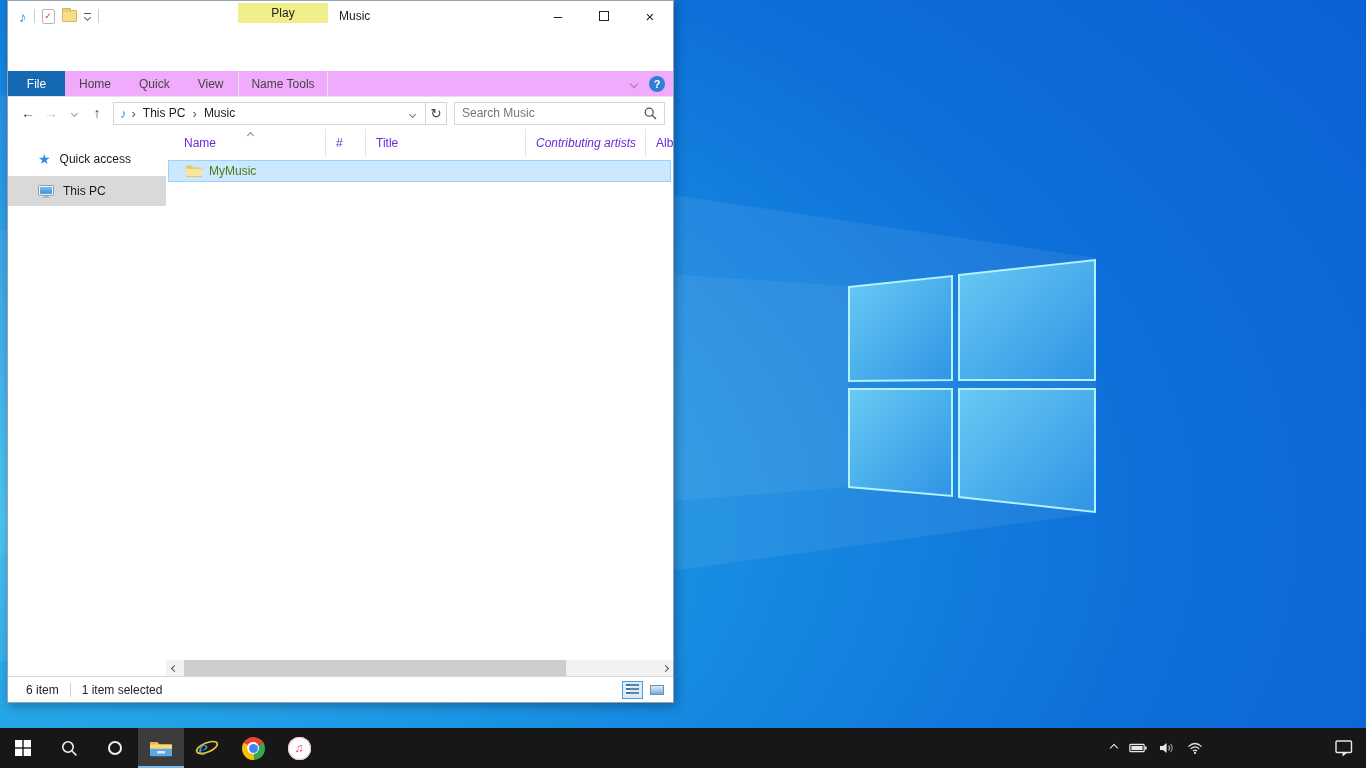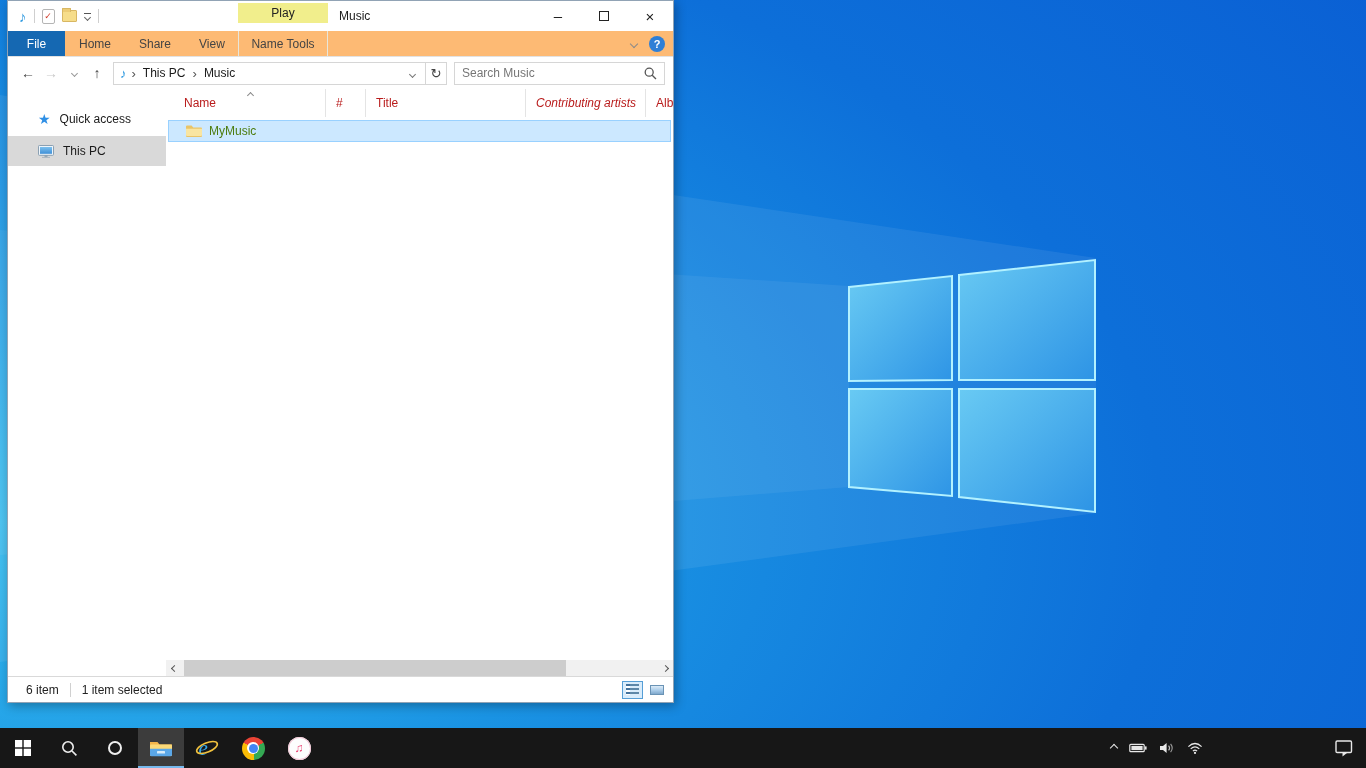--- a/index.html
+++ b/index.html
@@ -35,21 +35,21 @@
 
   .play-tab { position:absolute; left:230px; top:2px; width:90px; height:20px; background:#f1ee8c;
               display:flex; align-items:center; justify-content:center; color:#222; }
   .win-title { position:absolute; left:331px; top:0; line-height:30px; color:#1a1a1a; }
   .caption-btns { position:absolute; right:0; top:0; display:flex; }
   .cap-btn { width:46px; height:30px; display:flex; align-items:center; justify-content:center; color:#222; }
   .cap-btn.min span { font-size:15px; line-height:10px; }
   .cap-btn.max span { width:10px; height:10px; border:1px solid #222; display:block; }
   .cap-btn.close span { font-size:15px; }
 
-  .ribbon-tabs { position:relative; height:26px; flex:0 0 26px; display:flex; align-items:stretch; border-bottom:1px solid #e2e2e2; background:#fdba74; }
+  .ribbon-tabs { position:relative; height:26px; flex:0 0 26px; display:flex; align-items:stretch; border-bottom:1px solid #e2e2e2; background:#f0abfc;margin-top:40px; }
   .rtab { display:flex; align-items:center; justify-content:center; color:#444; }
   .rtab.file { width:57px; background:#1568b2; color:#fff; }
   .rtab.pad { padding:0 14px; }
   .rtab.tools { position:absolute; left:230px; top:0; width:90px; height:100%; border-left:1px solid #e8e6da; border-right:1px solid #e8e6da; }
   .ribbon-right { position:absolute; right:8px; top:0; height:100%; display:flex; align-items:center; gap:12px; }
   .help-btn { width:16px; height:16px; border-radius:50%; background:#2f7fd6; color:#fff; font-size:11px; font-weight:bold;
               display:flex; align-items:center; justify-content:center; }
 
   .addr-row { height:32px; flex:0 0 32px; display:flex; align-items:center; background:#fff; padding:0 8px 0 10px; }
   .nav-btns { display:flex; align-items:center; gap:3px; margin-right:6px; }
@@ -66,21 +66,21 @@
   .search-box input { flex:1; border:none; outline:none; font-family:inherit; font-size:12px; color:#1a1a1a; min-width:0; }
   .search-box input::placeholder { color:#767676; }
 
   .body-row { flex:1; display:flex; min-height:0; }
   .sidebar { width:158px; flex:0 0 158px; padding-top:15px; }
   .side-item { height:30px; margin-bottom:2px; display:flex; align-items:center; padding-left:30px; gap:9px; color:#1a1a1a; }
   .side-item.selected { background:#d9d9d9; }
   .side-item .star { color:#2f8fe5; font-size:14px; line-height:1; }
 
   .filearea { flex:1; display:flex; flex-direction:column; min-width:0; position:relative; }
-  .col-headers { height:28px; flex:0 0 28px; display:flex; color:#b91c1c; }
+  .col-headers { height:28px; flex:0 0 28px; display:flex; color:#6d28d9; }
   .col { position:relative; line-height:28px; padding-left:10px; border-right:1px solid #e4e4e4; overflow:hidden; white-space:nowrap; }
   .col.c-name { width:160px; flex:0 0 160px; padding-left:18px; }
   .col.c-num { width:40px; flex:0 0 40px; }
   .col.c-title { width:160px; flex:0 0 160px; }
   .col.c-artists { width:120px; flex:0 0 120px;font-style:italic; }
   .col.c-album { flex:1; border-right:none; }
   .sort-caret { position:absolute; left:82px; top:4px; border-color:#8a8a8a; }
 
   .file-row { margin:3px 2px 0 2px; height:22px; flex:0 0 22px; display:flex; align-items:center;
               background:#cce8ff; border:1px solid #99d1ff; padding-left:17px; gap:7px; }
@@ -243,21 +243,21 @@
         </div>
       <div class="cap-btn close">
           <span>×</span>
         </div>
     </div>
   </div>
 
   <div class="ribbon-tabs">
     <div class="rtab file">File</div>
     <div class="rtab pad">Home</div>
-    <div class="rtab pad">Share</div>
+    <div class="rtab pad">Quick</div>
     <div class="rtab pad">View</div>
     <div class="rtab tools">Name Tools</div>
     <div class="ribbon-right">
       <span class="chev down" style="border-color:#8a8a8a"></span>
       <span class="help-btn">?</span>
     </div>
   </div>
 
   <div class="addr-row">
     <div class="nav-btns">

